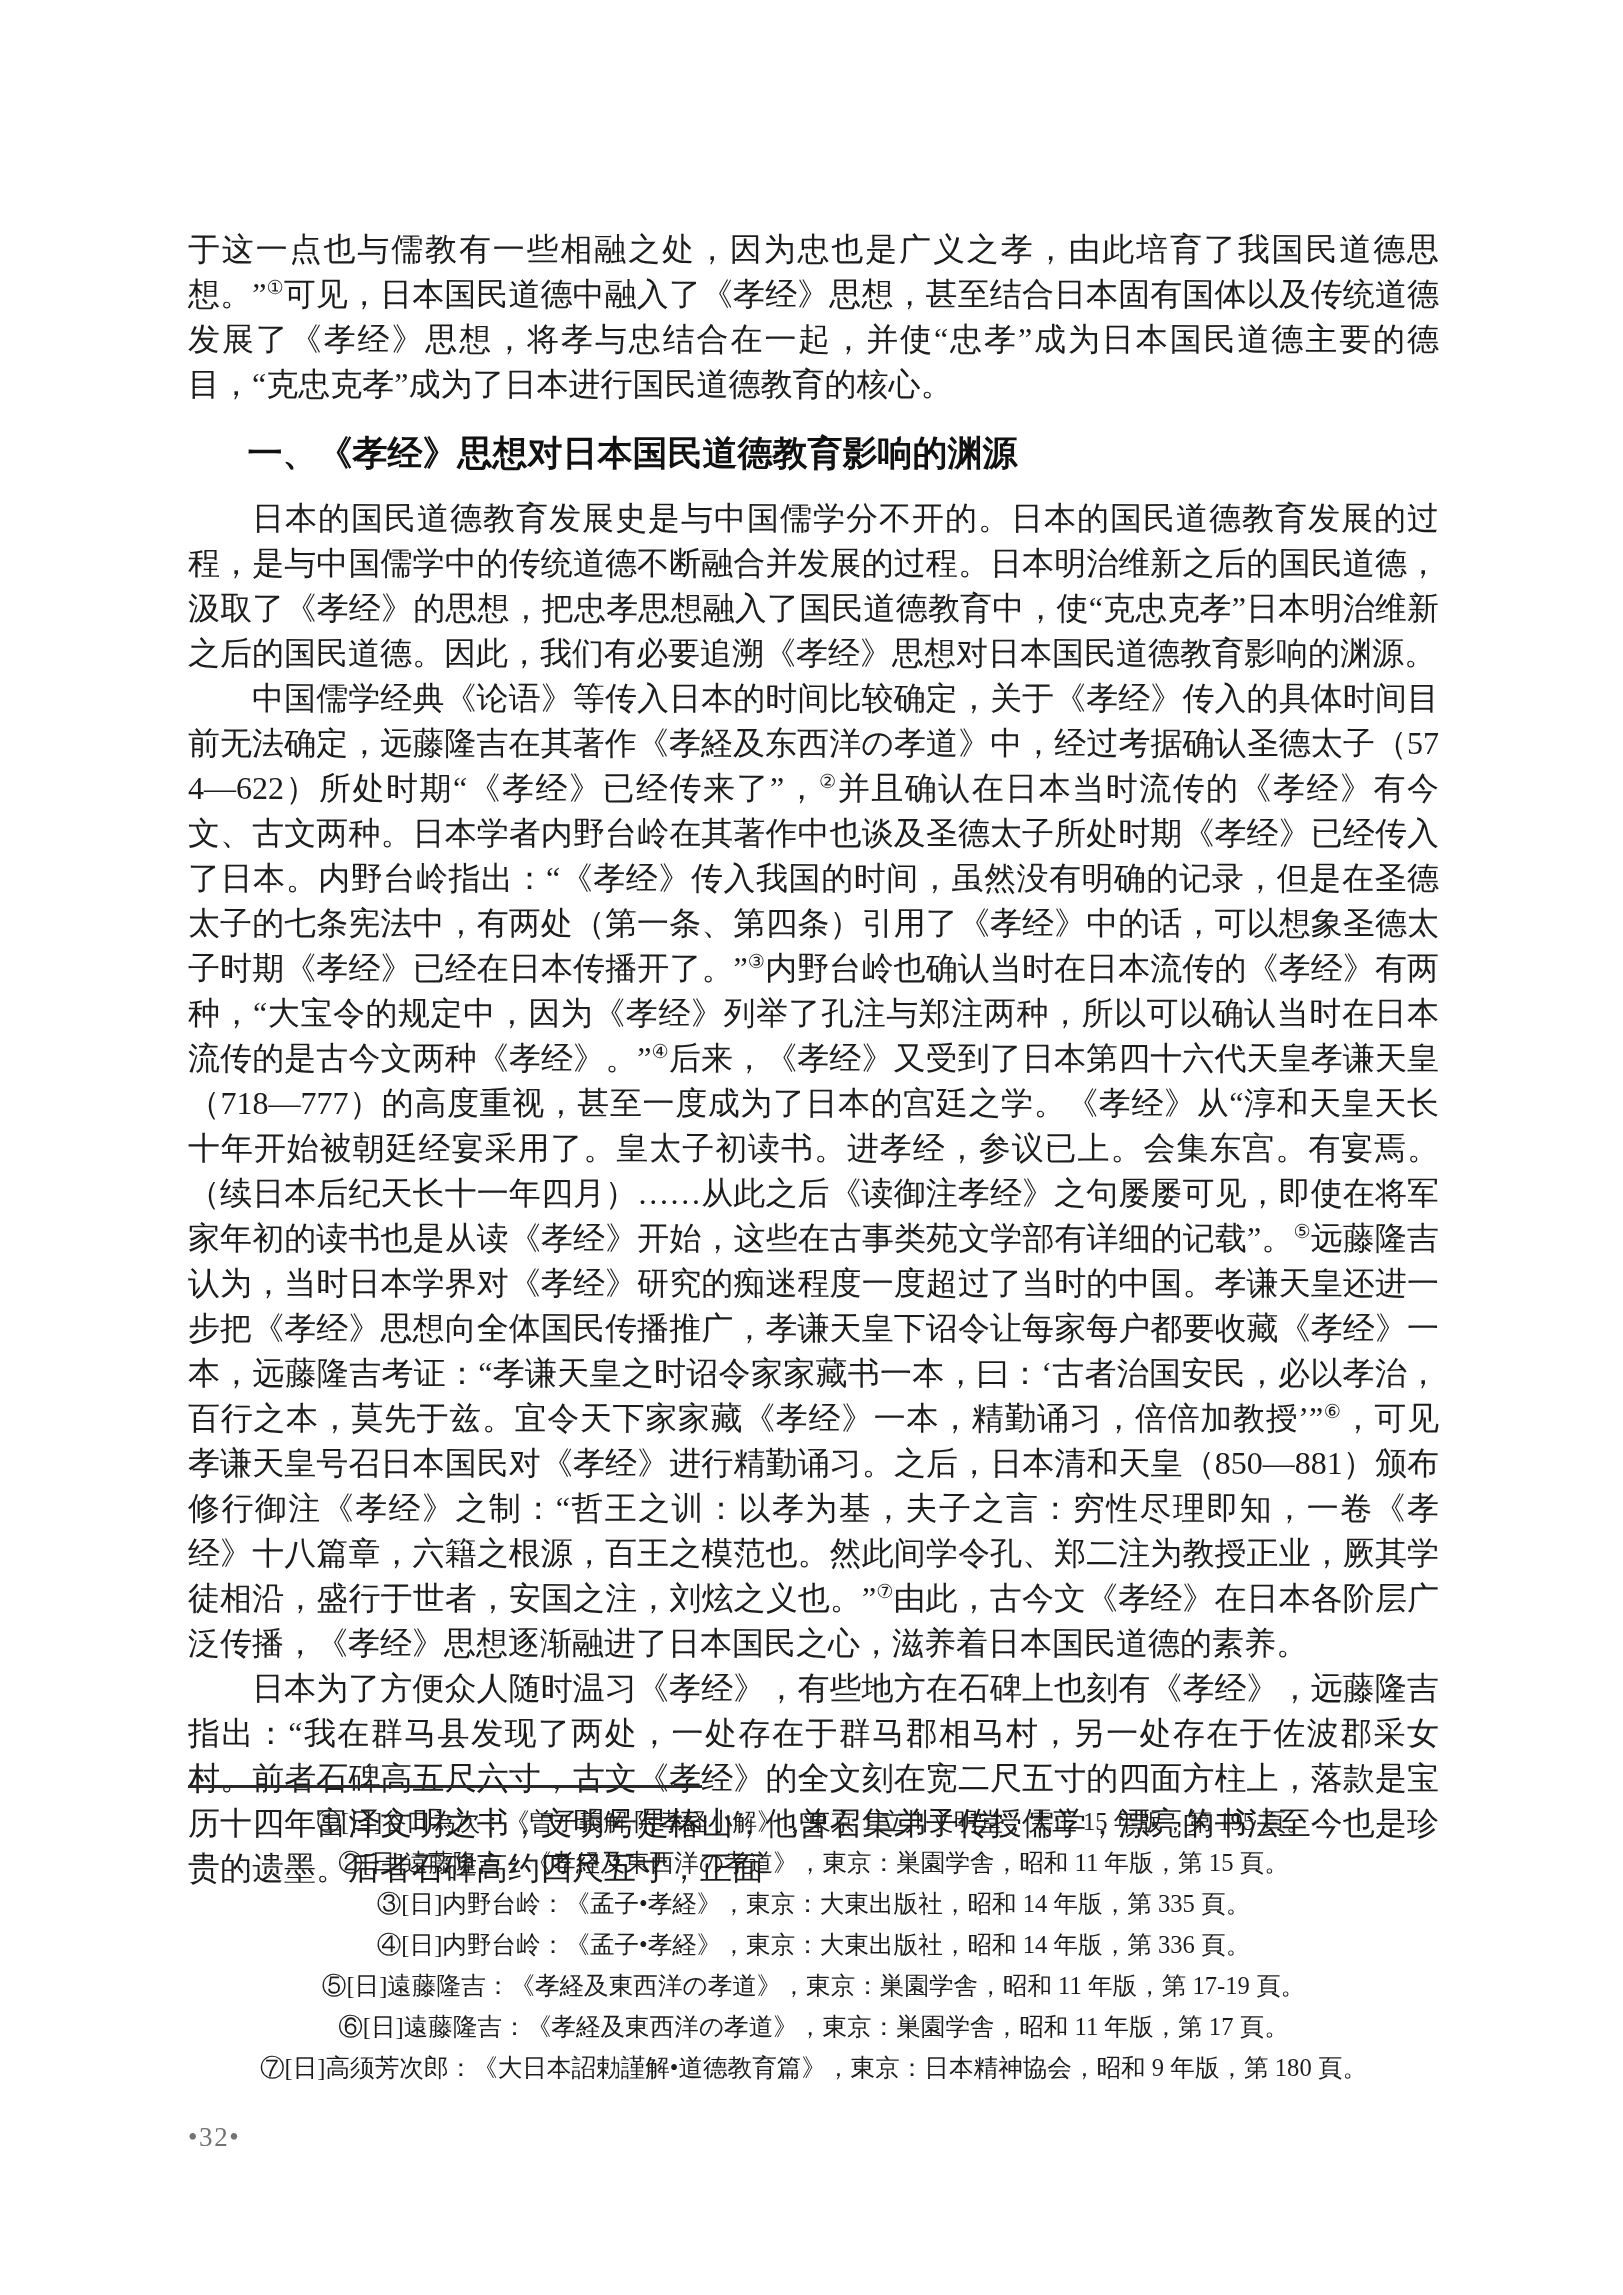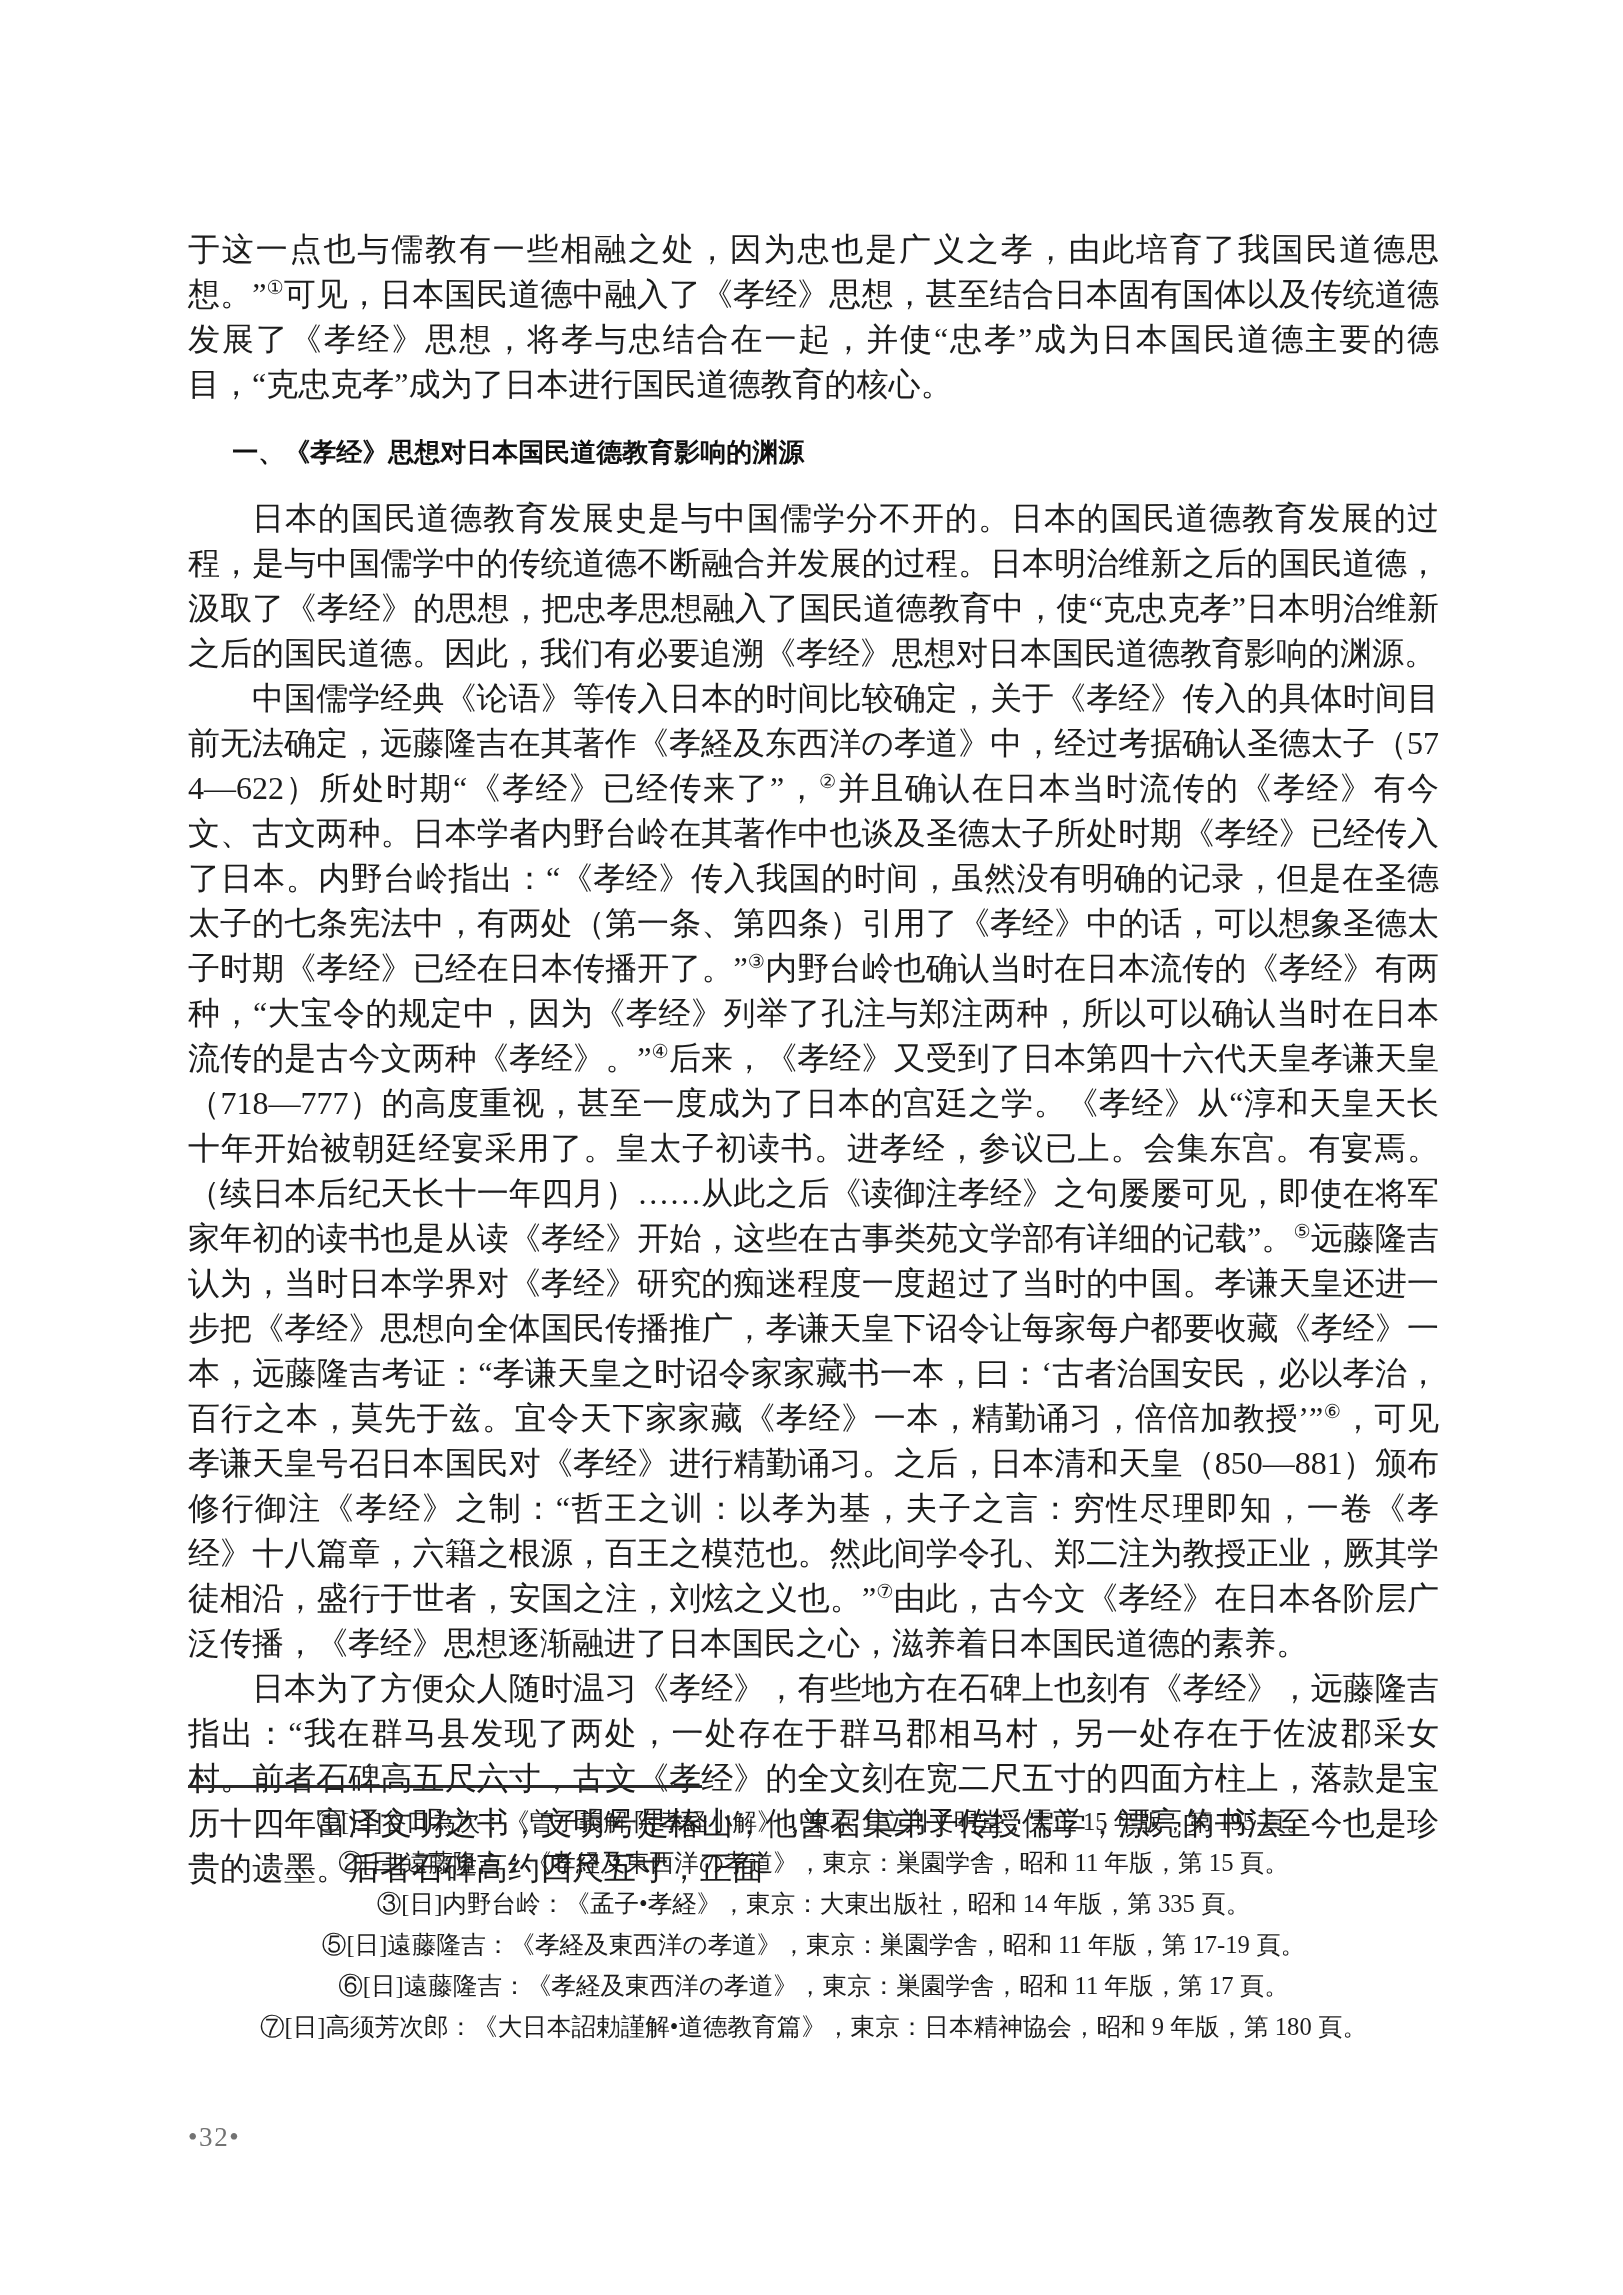--- a/index.html
+++ b/index.html
@@ -34,21 +34,21 @@
     text-align: justify;
     margin: 0;
     word-break: break-all;
   }
   .para.indent {
     text-indent: 2em;
   }
   .section-heading {
     font-family: "Liberation Sans", "DejaVu Sans", sans-serif;
     font-weight: bold;
-    font-size: 26px;
+    font-size: 35px;
     line-height: 49px;
     margin: 20.6px 0 19px 0;
     text-indent: 1.7em;
     color: #111111;
   }
   sup.fn-ref {
     font-size: 0.6em;
     line-height: 0;
     vertical-align: 0.55em;
   }
@@ -96,20 +96,21 @@
     <p class="para indent">中国儒学经典《论语》等传入日本的时间比较确定，关于《孝经》传入的具体时间目前无法确定，远藤隆吉在其著作《孝経及东西洋の孝道》中，经过考据确认圣德太子（574—622）所处时期“《孝经》已经传来了”，<sup class="fn-ref">②</sup>并且确认在日本当时流传的《孝经》有今文、古文两种。日本学者内野台岭在其著作中也谈及圣德太子所处时期《孝经》已经传入了日本。内野台岭指出：“《孝经》传入我国的时间，虽然没有明确的记录，但是在圣德太子的七条宪法中，有两处（第一条、第四条）引用了《孝经》中的话，可以想象圣德太子时期《孝经》已经在日本传播开了。”<sup class="fn-ref">③</sup>内野台岭也确认当时在日本流传的《孝经》有两种，“大宝令的规定中，因为《孝经》列举了孔注与郑注两种，所以可以确认当时在日本流传的是古今文两种《孝经》。”<sup class="fn-ref">④</sup>后来，《孝经》又受到了日本第四十六代天皇孝谦天皇（718—777）的高度重视，甚至一度成为了日本的宫廷之学。《孝经》从“淳和天皇天长十年开始被朝廷经宴采用了。皇太子初读书。进孝经，参议已上。会集东宫。有宴焉。（续日本后纪天长十一年四月）……从此之后《读御注孝经》之句屡屡可见，即使在将军家年初的读书也是从读《孝经》开始，这些在古事类苑文学部有详细的记载”。<sup class="fn-ref">⑤</sup>远藤隆吉认为，当时日本学界对《孝经》研究的痴迷程度一度超过了当时的中国。孝谦天皇还进一步把《孝经》思想向全体国民传播推广，孝谦天皇下诏令让每家每户都要收藏《孝经》一本，远藤隆吉考证：“孝谦天皇之时诏令家家藏书一本，曰：‘古者治国安民，必以孝治，百行之本，莫先于兹。宜令天下家家藏《孝经》一本，精勤诵习，倍倍加教授’”<sup class="fn-ref">⑥</sup>，可见孝谦天皇号召日本国民对《孝经》进行精勤诵习。之后，日本清和天皇（850—881）颁布修行御注《孝经》之制：“哲王之训：以孝为基，夫子之言：穷性尽理即知，一卷《孝经》十八篇章，六籍之根源，百王之模范也。然此间学令孔、郑二注为教授正业，厥其学徒相沿，盛行于世者，安国之注，刘炫之义也。”<sup class="fn-ref">⑦</sup>由此，古今文《孝经》在日本各阶层广泛传播，《孝经》思想逐渐融进了日本国民之心，滋养着日本国民道德的素养。</p>
 
     <p class="para indent">日本为了方便众人随时温习《孝经》，有些地方在石碑上也刻有《孝经》，远藤隆吉指出：“我在群马县发现了两处，一处存在于群马郡相马村，另一处存在于佐波郡采女村。前者石碑高五尺六寸，古文《孝经》的全文刻在宽二尺五寸的四面方柱上，落款是宝历十四年富泽文明之书，文明号是椿山，他曾召集弟子传授儒学，漂亮的书法至今也是珍贵的遗墨。后者石碑高约四尺五寸，正面</p>
   </main>
 
   <footer class="footnotes">
     <div class="fn-rule"></div>
     <p class="footnote">①[日]谷口為次：《曽子義解 附孝経小解》，東京：立川文明堂，大正 15 年版，第 195 頁。</p>
     <p class="footnote">②[日]遠藤隆吉：《孝経及東西洋の孝道》，東京：巣園学舎，昭和 11 年版，第 15 頁。</p>
     <p class="footnote">③[日]内野台岭：《孟子•孝経》，東京：大東出版社，昭和 14 年版，第 335 頁。</p>
+    <p class="footnote">④[日]内野台岭：《孟子•孝経》，東京：大東出版社，昭和 14 年版，第 336 頁。</p>
     <p class="footnote">⑤[日]遠藤隆吉：《孝経及東西洋の孝道》，東京：巣園学舎，昭和 11 年版，第 17-19 頁。</p>
     <p class="footnote">⑥[日]遠藤隆吉：《孝経及東西洋の孝道》，東京：巣園学舎，昭和 11 年版，第 17 頁。</p>
     <p class="footnote">⑦[日]高须芳次郎：《大日本詔勅謹解•道德教育篇》，東京：日本精神協会，昭和 9 年版，第 180 頁。</p>
   </footer>
 
   <div class="page-number">•32•</div>
 
 </div>
 
 

